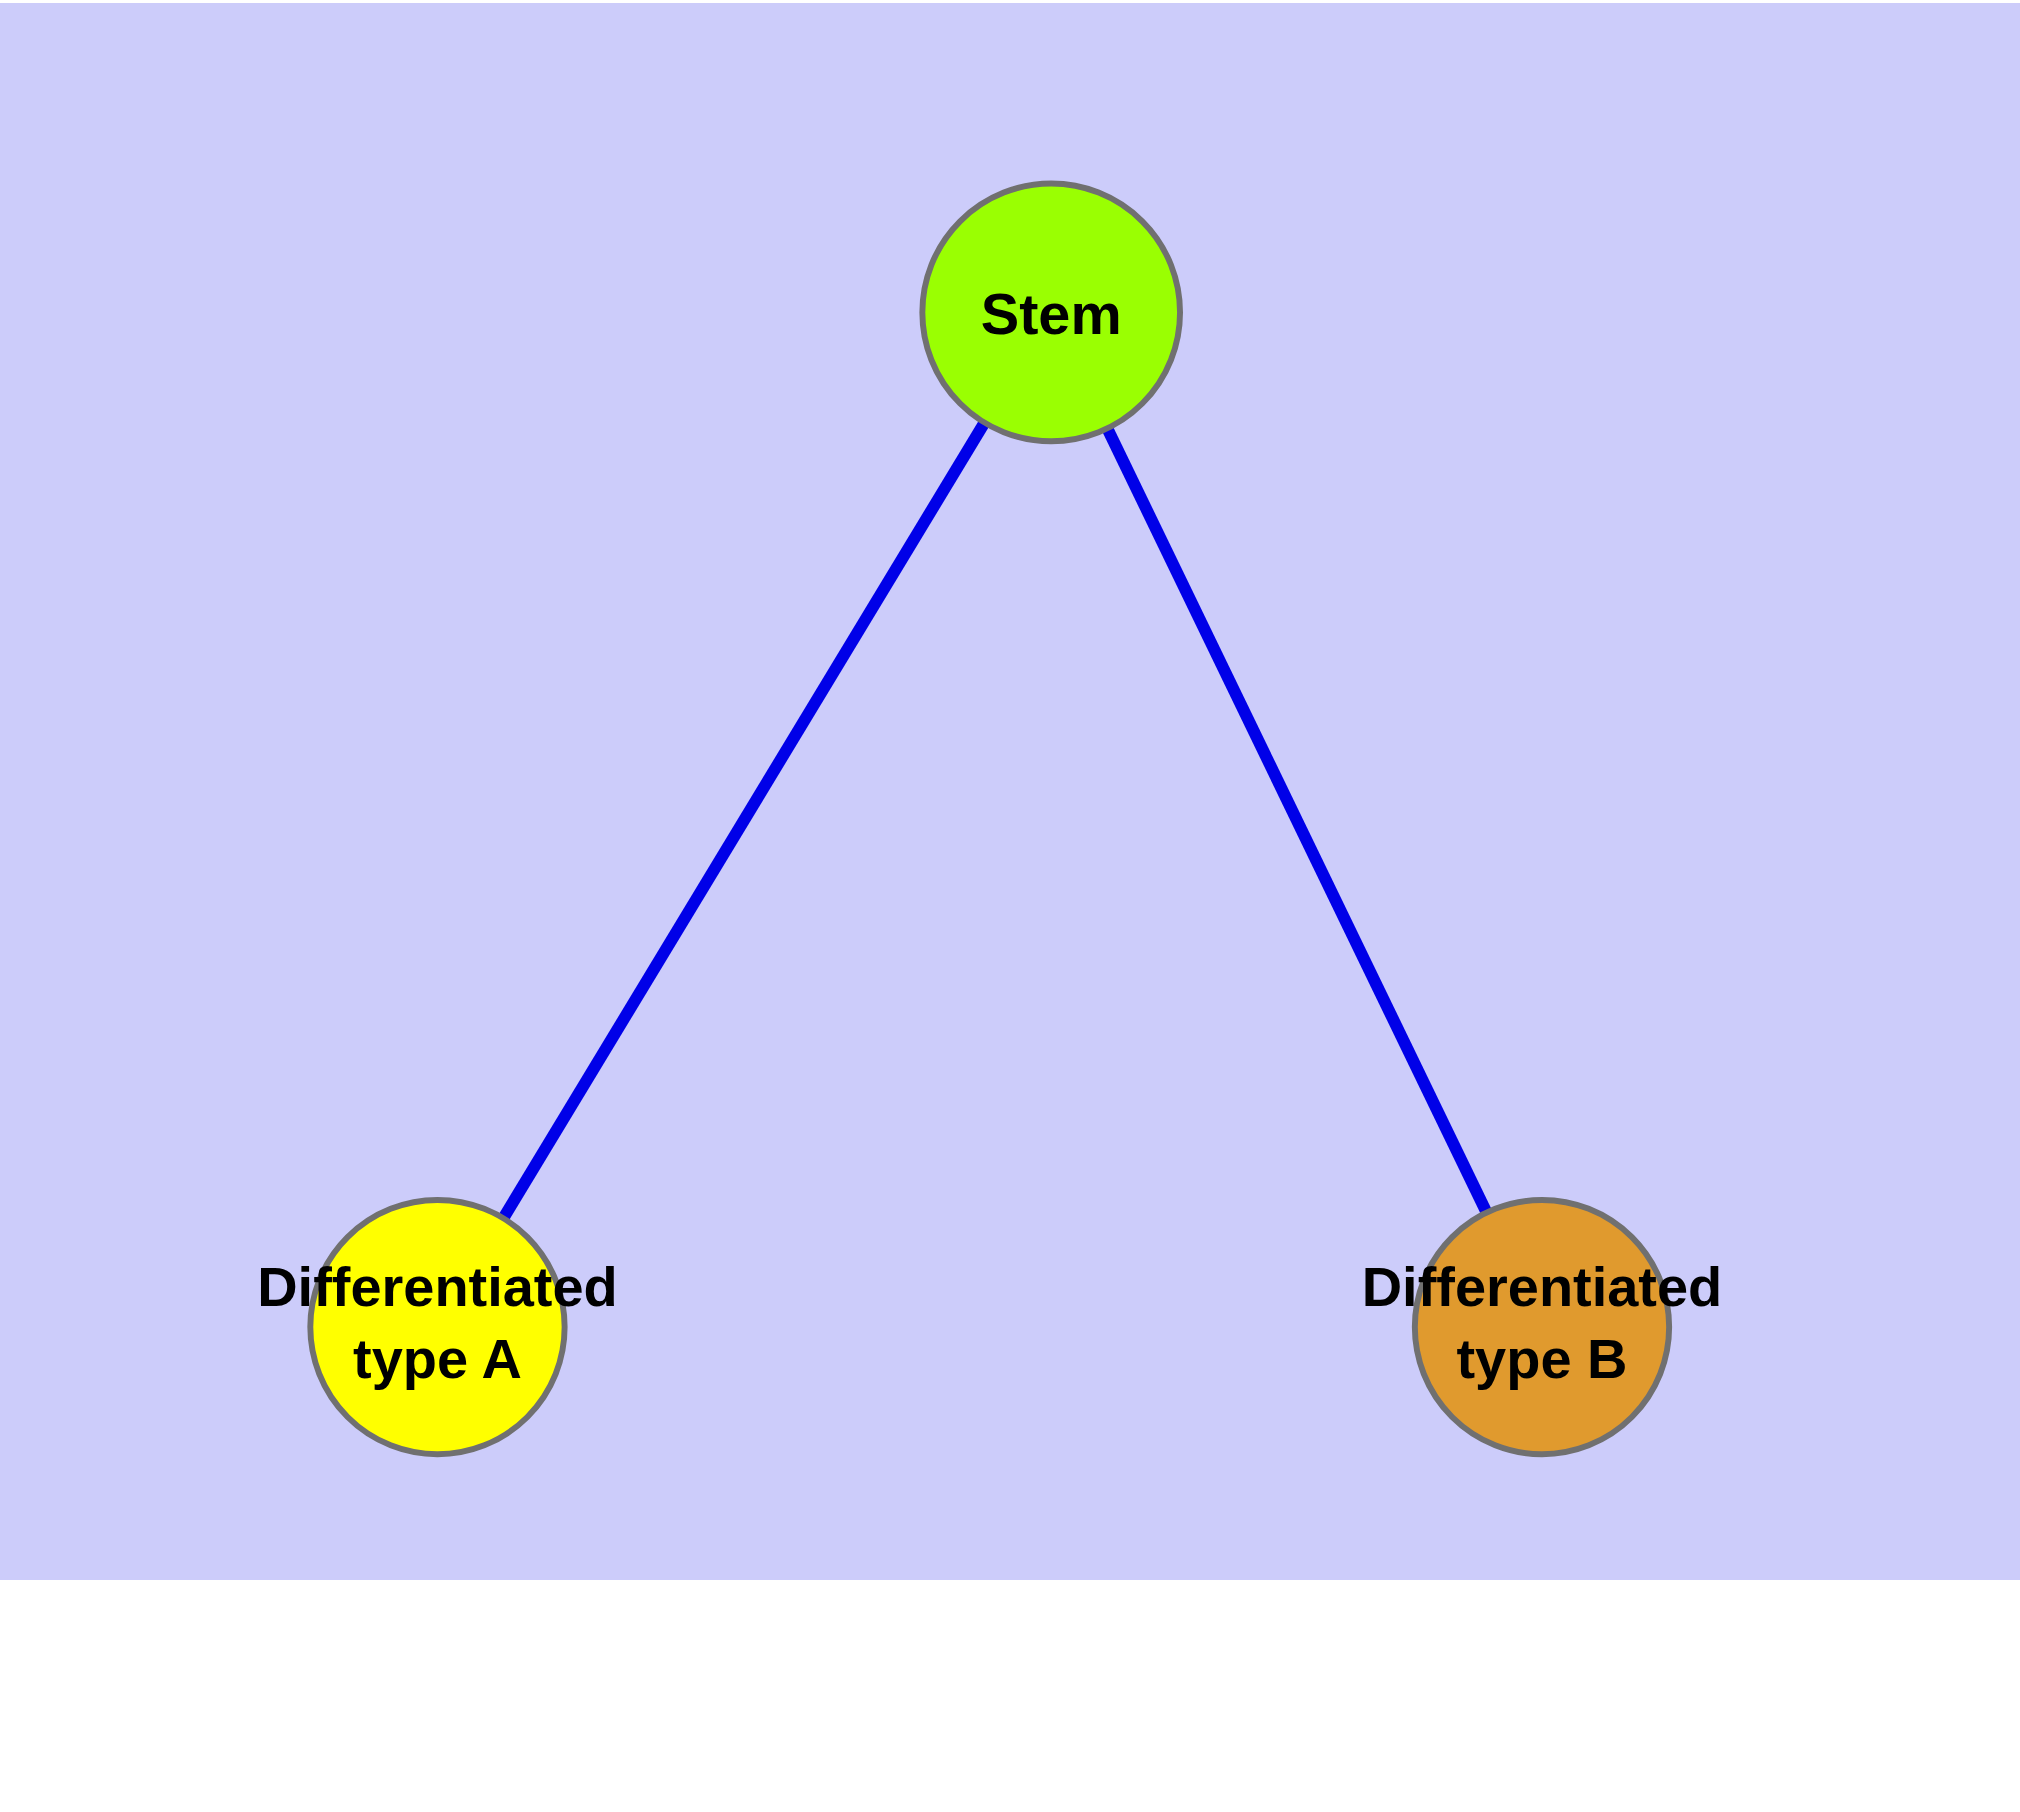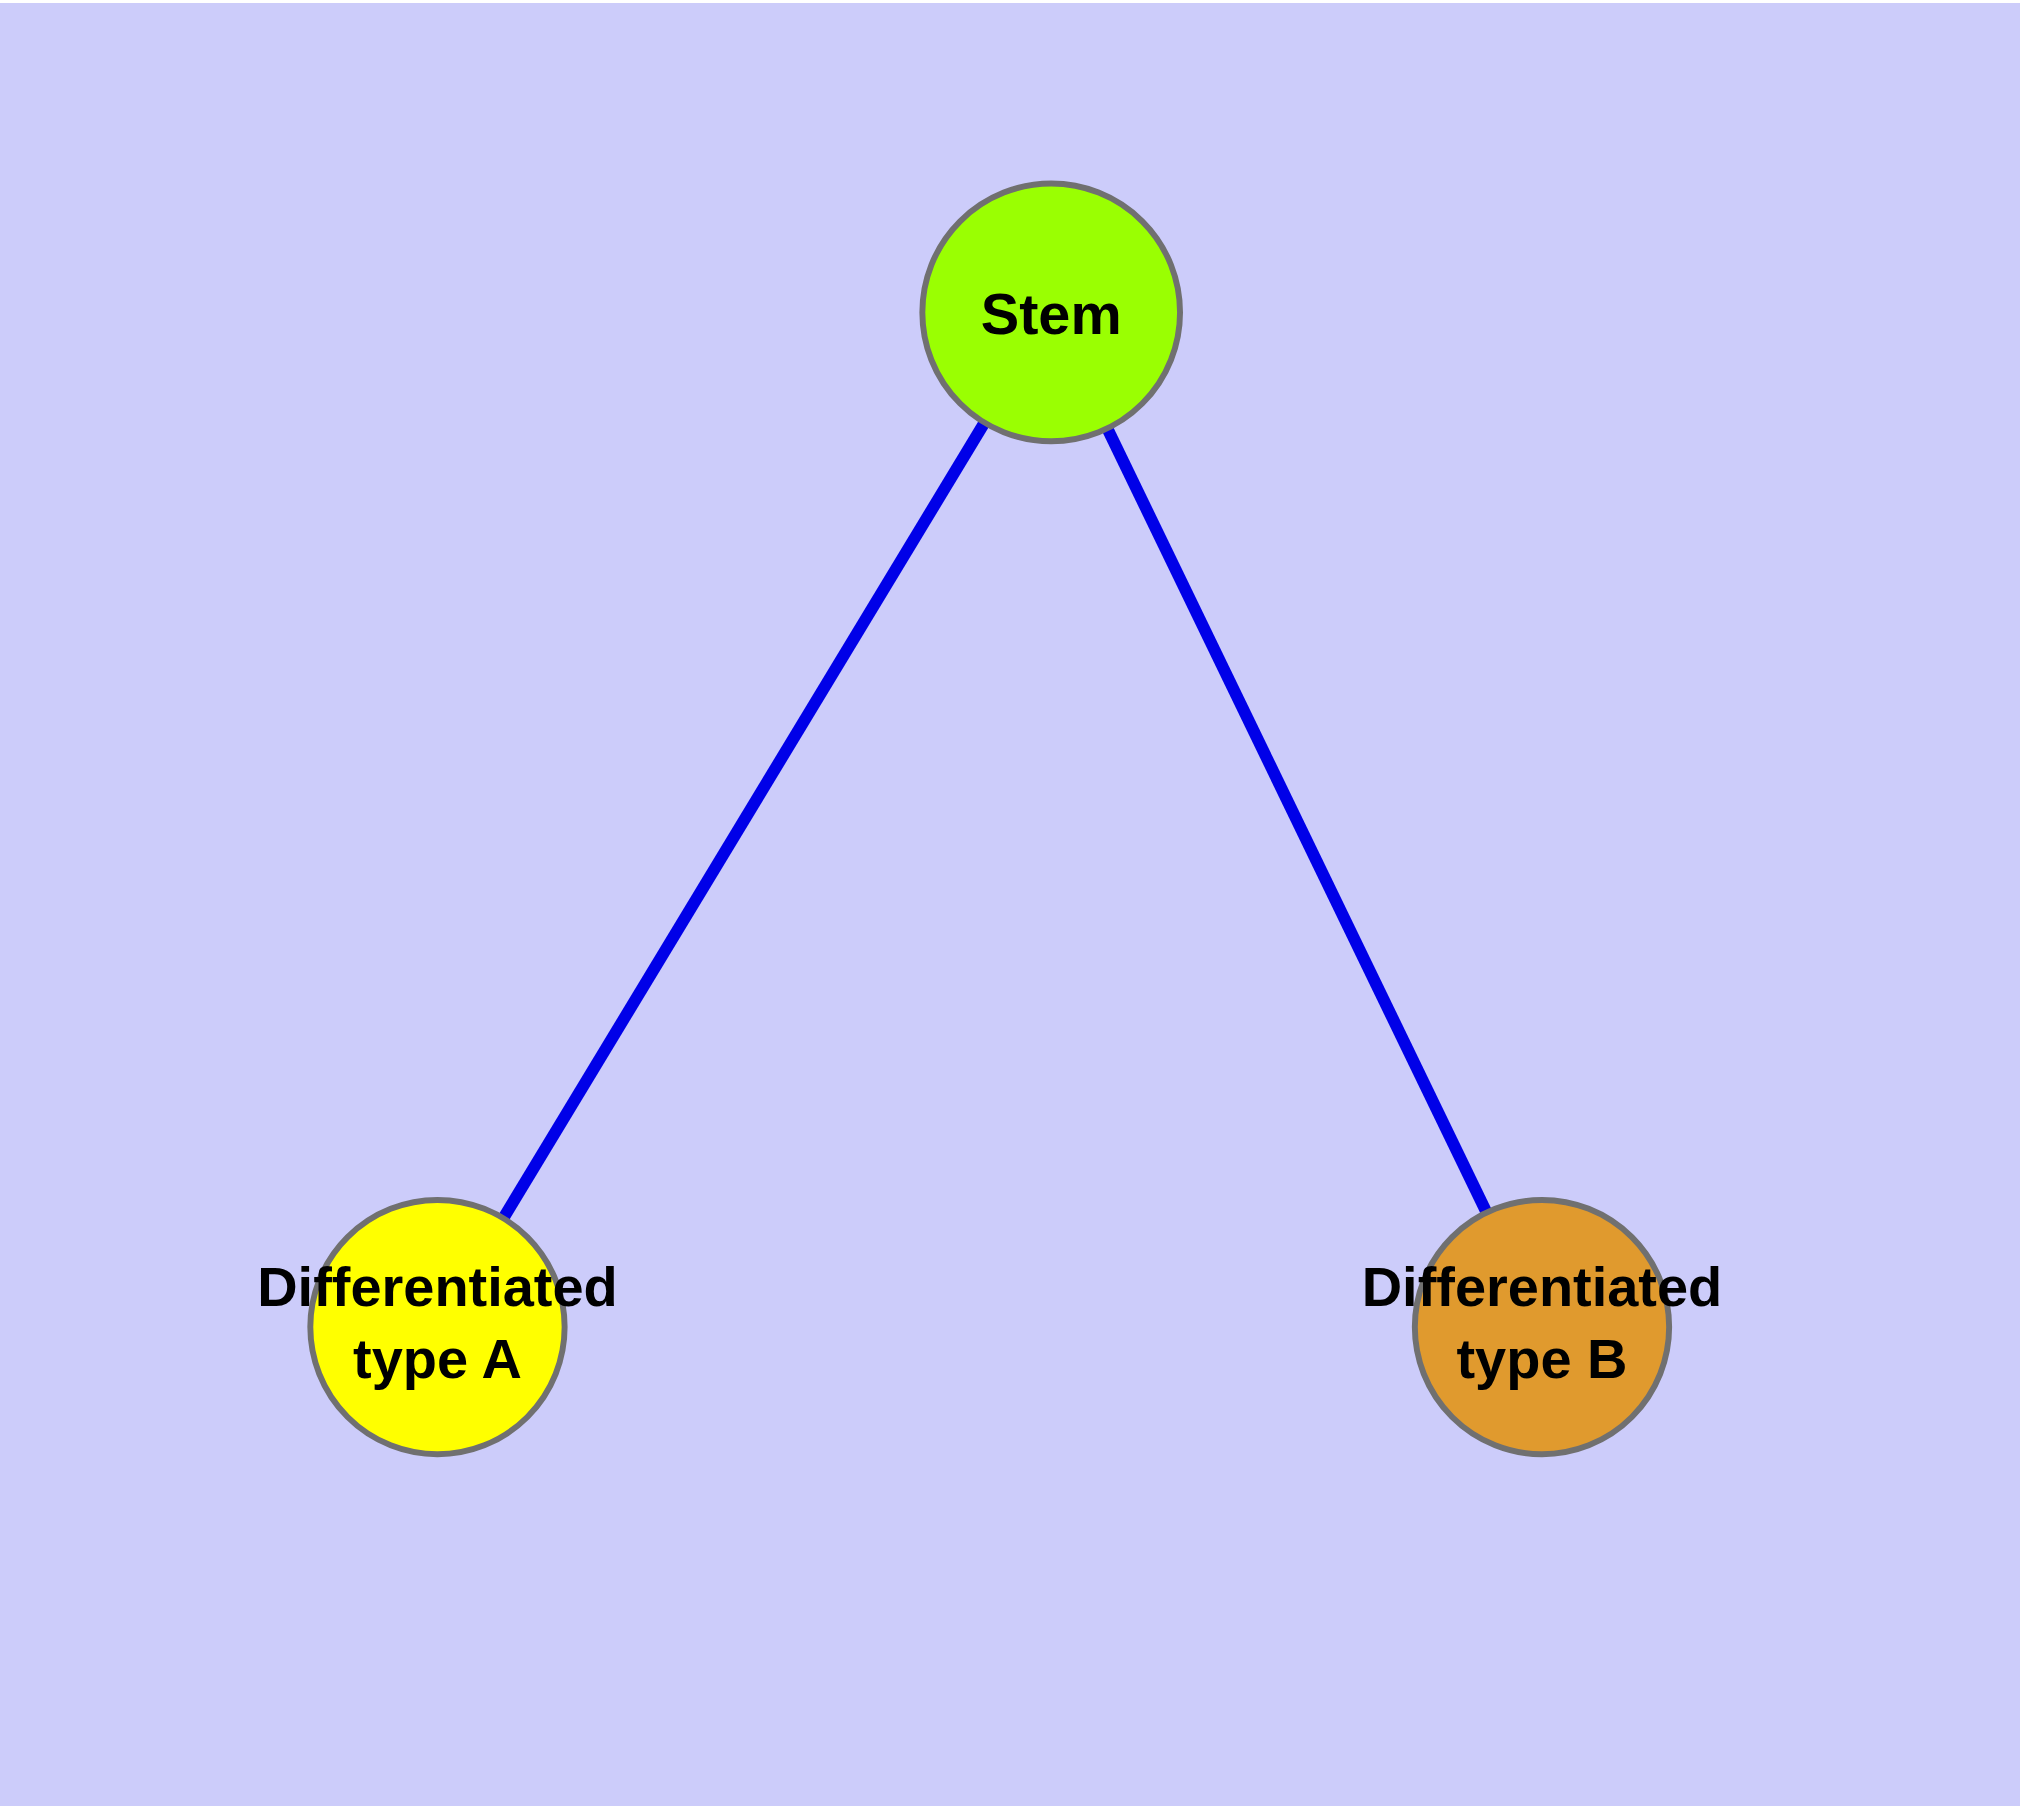--- a/index.html
+++ b/index.html
@@ -10,21 +10,21 @@
   }
   body {
     width: 2021px;
     height: 1812px;
     overflow: hidden;
     font-family: "Liberation Sans", sans-serif;
   }
   #graph-canvas {
     position: relative;
     width: 2021px;
-    height: 1812px;
+    height: 1580px;
     background: #ffffff;
     overflow: hidden;
   }
   #graph-plot {
     position: absolute;
     left: 0;
     top: 2.5px;
     width: 2021px;
     height: 1803px;
     background: #ccccfa;

